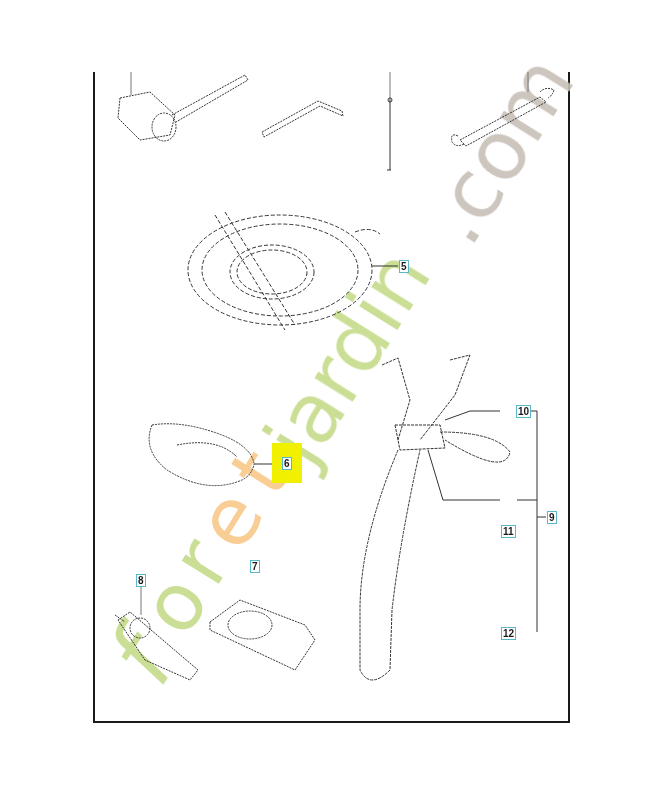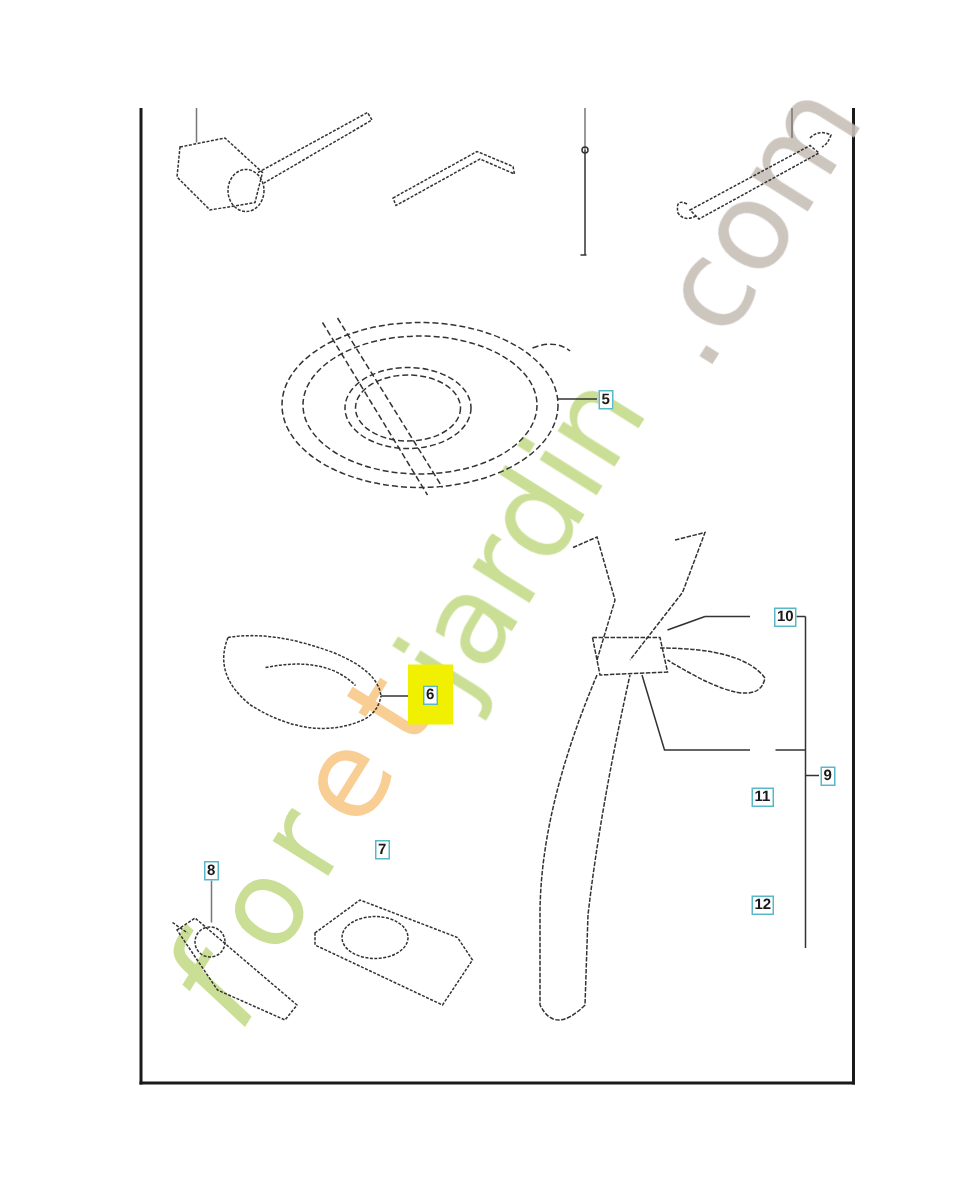--- a/index.html
+++ b/index.html
@@ -104,13 +104,13 @@
 
 <div class="hl" style="left:272px;top:443px;width:30px;height:40px;"></div>
 
 <div class="callout" style="left:399px;top:260px;">5</div>
 <div class="callout" style="left:282px;top:457px;">6</div>
 <div class="callout" style="left:250px;top:560px;">7</div>
 <div class="callout" style="left:136px;top:574px;">8</div>
 <div class="callout" style="left:547px;top:511px;">9</div>
 <div class="callout" style="left:516px;top:405px;">10</div>
 <div class="callout" style="left:501px;top:494px;margin-top:31px;">11</div>
-<div class="callout" style="left:501px;top:597px;">12</div>
+<div class="callout" style="left:501px;top:627px;">12</div>
 
 </body></html>

